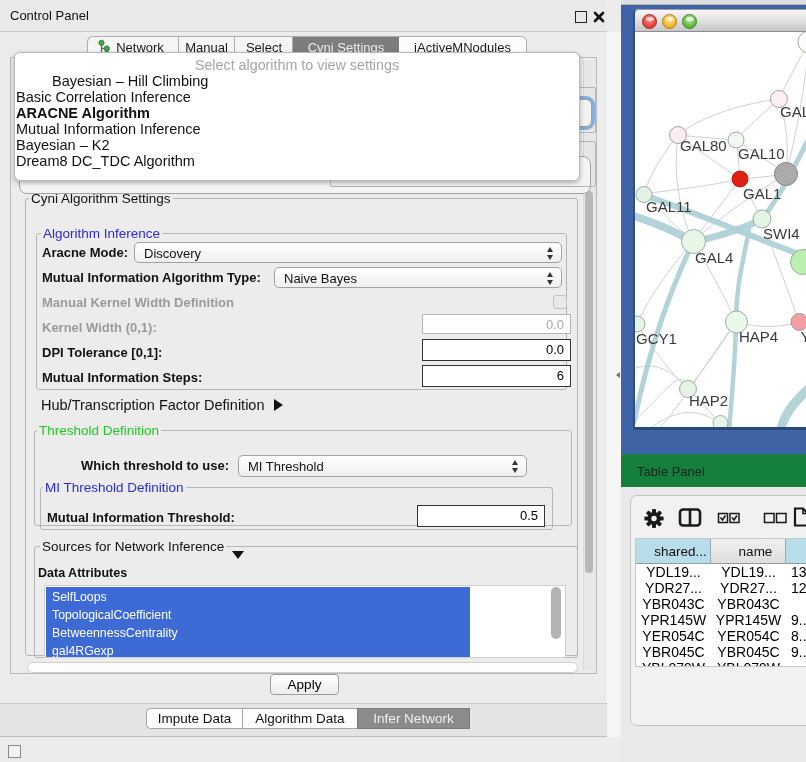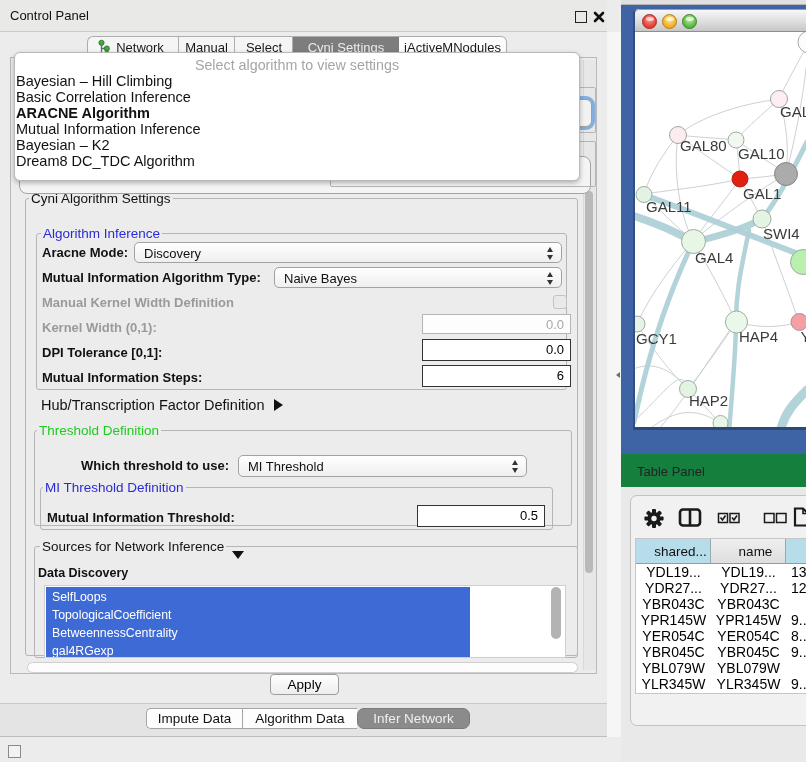--- a/index.html
+++ b/index.html
@@ -15,21 +15,21 @@
 .tl{position:absolute;top:4px;width:13px;height:13px;border-radius:50%;}
 .tl i{position:absolute;left:2.5px;top:1.5px;width:8px;height:4px;border-radius:50%;background:rgba(255,255,255,0.65);}
 #tlr{left:7px;background:radial-gradient(circle at 50% 35%,#ff9a90,#e8453c 60%,#ce2f26);border:1px solid #9c2720;}
 #tly{left:27px;background:radial-gradient(circle at 50% 35%,#ffe9a0,#f4b32a 60%,#e09d1d);border:1px solid #b07d1d;}
 #tlg{left:47px;background:radial-gradient(circle at 50% 35%,#c5efa9,#61bd47 60%,#4ea238);border:1px solid #3e7d2c;}
 
 #tpstrip{left:621px;top:454px;width:185px;height:33px;background:#15803d;border-bottom:1px solid #d2d2d2;}
 #tpstrip span{position:absolute;left:16px;top:10px;font-size:13px;color:#222;}
 #tpbg{left:621px;top:487px;width:185px;height:275px;background:#e9e9e9;}
 #card{left:630px;top:495px;width:190px;height:231px;background:#f1f1f1;border:1px solid #c2c2c2;border-radius:7px;box-sizing:border-box;}
-#viewport{left:635px;top:538px;width:171px;height:156px;background:#fff;border:1px solid #c6c6c6;border-right:none;box-sizing:border-box;overflow:hidden;}
+#viewport{left:635px;top:538px;width:171px;height:129px;background:#fff;border:1px solid #c6c6c6;border-right:none;box-sizing:border-box;overflow:hidden;}
 .hcell{position:absolute;top:0;height:25px;box-sizing:border-box;border-right:1px solid #98a9af;border-bottom:1px solid #9a9a9a;font-size:13.5px;text-align:center;text-indent:15px;line-height:25px;color:#111;}
 .trow{position:absolute;height:16px;font-size:14px;color:#000;}
 .trow b{font-weight:normal;position:absolute;top:0;text-align:center;}
 
 #cp{left:0;top:0;width:607px;height:737px;background:#ececec;}
 #cptitle{left:0;top:0;width:607px;height:31px;background:#e9e9e8;border-bottom:1px solid #cbcbcb;}
 #cptitle span{position:absolute;left:10px;top:8px;font-size:13px;color:#111;}
 #minb{left:575px;top:11px;width:10px;height:10px;border:1.6px solid #222;}
 
 
@@ -271,21 +271,21 @@
     <div class="tab" style="left:87px;width:91px;border-left:1px solid #adadad;border-top-left-radius:6px;padding-left:14px;">Network</div>
     <svg style="position:absolute;left:96px;top:3px;width:15px;height:18px;" viewBox="0 0 15 18">
       <path d="M5.5,6 V14.5 M5.5,9.5 H10 M5.5,14.5 H10" stroke="#5f6a76" stroke-width="1.3" fill="none"></path>
       <circle cx="5.5" cy="3.8" r="2.6" fill="#46a546" stroke="#2c7d2c" stroke-width="0.9"></circle>
       <circle cx="10.8" cy="9.5" r="2.6" fill="#46a546" stroke="#2c7d2c" stroke-width="0.9"></circle>
       <circle cx="10.8" cy="14.8" r="2.6" fill="#46a546" stroke="#2c7d2c" stroke-width="0.9"></circle>
     </svg>
     <div class="tab" style="left:179px;width:55px;">Manual</div>
     <div class="tab" style="left:235px;width:58px;">Select</div>
     <div class="tab tabsel" style="left:293px;width:106px;">Cyni Settings</div>
-    <div class="tab" style="left:399px;width:108px;background:#fcfcfc;border-right:1px solid #adadad;border-top-right-radius:6px;text-align:center;">jActiveMNodules</div>
+    <div class="tab" style="left:399px;width:128px;background:#fcfcfc;border-right:1px solid #adadad;border-top-right-radius:6px;text-align:center;">jActiveMNodules</div>
     <div class="tabsep" style="left:178px;"></div>
     <div class="tabsep" style="left:234px;"></div>
     <div class="tabsep" style="left:292px;"></div>
   </div>
   <div class="abs" id="spane"></div>
   <div class="abs" id="vsbt"></div>
   <div class="abs" id="vsb"></div>
   <div class="abs" id="divstrip"></div>
   <div class="abs" id="settings">
 
@@ -328,51 +328,51 @@
     <div class="group" style="left:40px;top:487px;width:513px;height:43px;">
       <div class="gtitle" style="left:2px;color:#2b2bd4;">MI Threshold Definition</div>
     </div>
     <div class="lbl" style="left:47px;top:510px;">Mutual Information Threshold:</div>
     <div class="field fdark" style="left:417px;top:505px;width:128px;height:22px;">0.5</div>
 
     <div class="group" style="left:34px;top:546px;width:544px;height:112px;">
       <div class="gtitle" style="left:5px;color:#111;">Sources for Network Inference</div>
     </div>
     <div class="tri-d" style="left:232px;top:551px;"></div>
-    <div class="lbl" style="left:38px;top:566px;font-size:12.5px;">Data Discovery</div>
+    <div class="lbl" style="left:38px;top:566px;font-size:12.5px;">Data Attributes</div>
     <div id="datalist">
       <div class="lrow" style="top:1px;">SelfLoops</div>
       <div class="lrow" style="top:19px;">TopologicalCoefficient</div>
       <div class="lrow" style="top:37px;">BetweennessCentrality</div>
       <div class="lrow" style="top:55px;">gal4RGexp</div>
     </div>
     <div class="abs" id="lsb"></div>
 
     <div style="position:absolute;left:616px;top:372px;width:0;height:0;border-top:3px solid transparent;border-bottom:3px solid transparent;border-right:4px solid #6d6d6d;"></div>
   </div>
   <div class="abs" id="hsbtrack"></div>
   <div class="abs" id="applybtn">Apply</div>
   <div class="abs" id="botdiv"></div>
   <div class="abs" id="botarea"></div>
   <div class="abs" id="cpbot"></div>
   <div class="abs" id="bottabs">
     <div class="btab" style="left:146px;top:708px;width:96px;border-left:1px solid #a5a5a5;border-top-left-radius:5px;border-bottom-left-radius:5px;">Impute Data</div>
     <div class="btab" style="left:242px;top:708px;width:115px;border-left:1px solid #a5a5a5;">Algorithm Data</div>
-    <div class="btab" style="left:357px;top:708px;width:113px;background:#8b8b8b;color:#efefef;border:1px solid #7b7b7b;border-radius:7px;">Infer Network</div>
+    <div class="btab" style="left:357px;top:708px;width:113px;background:#8b8b8b;color:#efefef;border:1px solid #7b7b7b;border-radius:0;">Infer Network</div>
   </div>
   <div class="abs" style="left:8px;top:745px;width:11px;height:11px;border:1.5px solid #8a8a8a;background:#f2f2f2;"></div>
 
   <div class="abs" id="frags">
     <div style="position:absolute;left:300px;top:99px;width:290px;height:26px;border:1px solid #9f9f9f;border-radius:6px;background:#f2f2f2;box-shadow:0 0 0 3px rgba(100,155,220,0.75);"></div>
     <div style="position:absolute;left:330px;top:87px;width:264px;height:44px;border:1px solid #b5b5b5;border-radius:2px;"></div>
     <div style="position:absolute;left:19px;top:156px;width:570px;height:36px;border:1px solid #a3a3a3;border-radius:8px;background:#f4f4f4;"></div>
     <div style="position:absolute;left:330px;top:141px;width:264px;height:44px;border:1px solid #b5b5b5;border-radius:2px;background:transparent;"></div>
   </div>
   <div class="abs" id="popup">
     <div class="hd">Select algorithm to view settings</div>
-    <div class="pitem" style="top:20px;">Bayesian – Hill Climbing</div>
+    <div class="pitem" style="top:20px;padding-left:36px;">Bayesian – Hill Climbing</div>
     <div class="pitem" style="top:36px;">Basic Correlation Inference</div>
     <div class="pitem" style="top:52px;font-weight:bold;">ARACNE Algorithm</div>
     <div class="pitem" style="top:68px;">Mutual Information Inference</div>
     <div class="pitem" style="top:84px;">Bayesian – K2</div>
     <div class="pitem" style="top:100px;">Dream8 DC_TDC Algorithm</div>
   </div>
 </div>
 
 </body></html>

